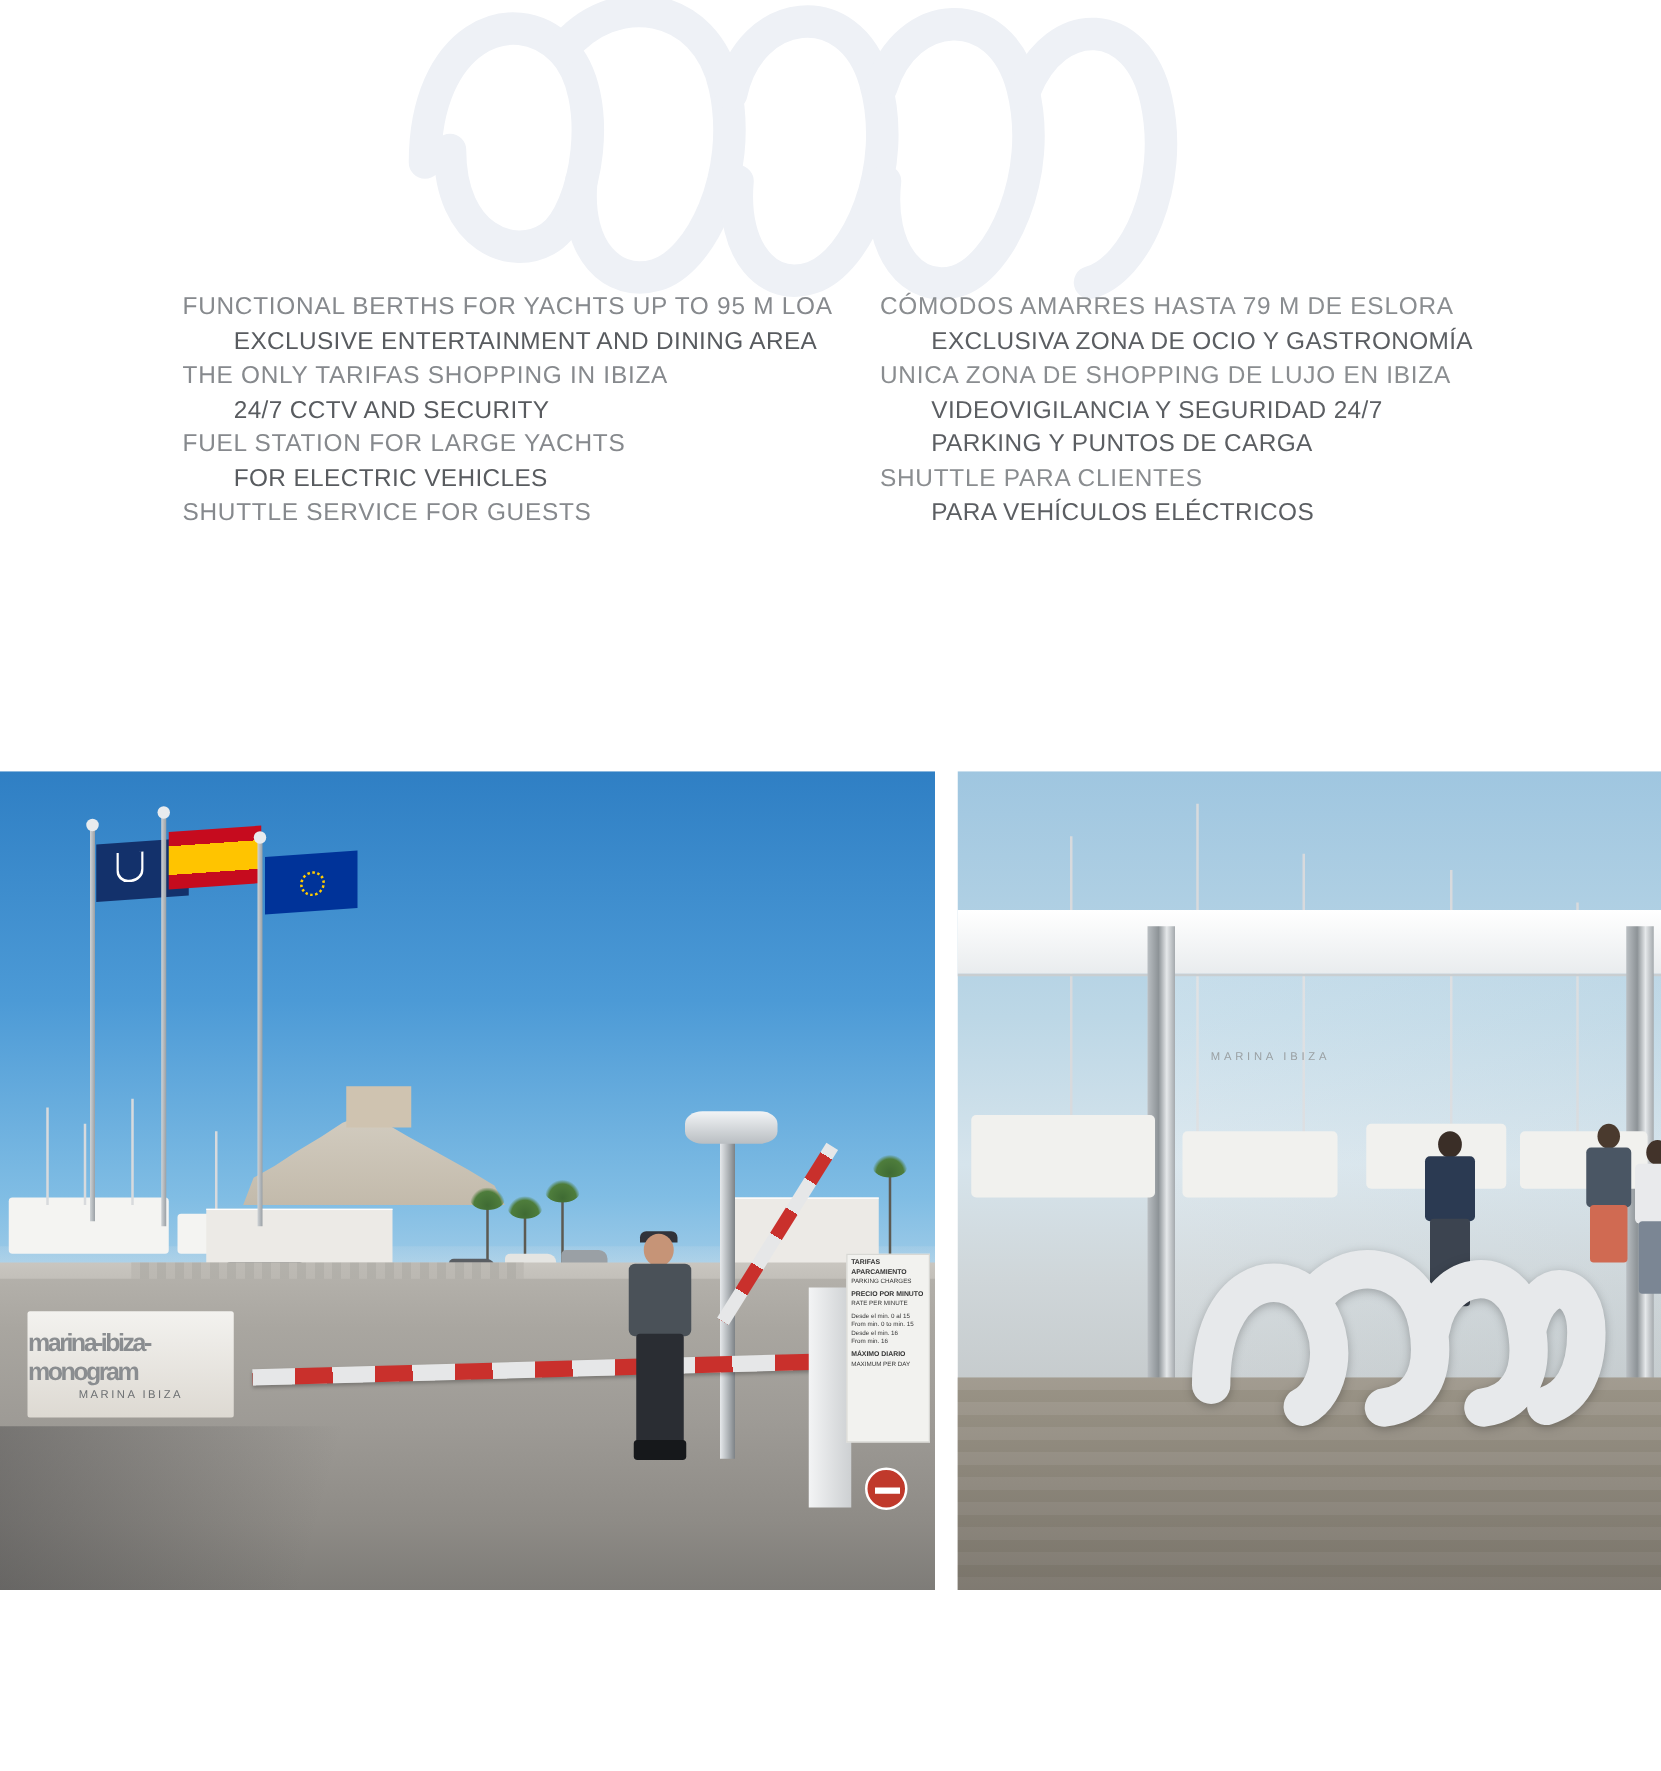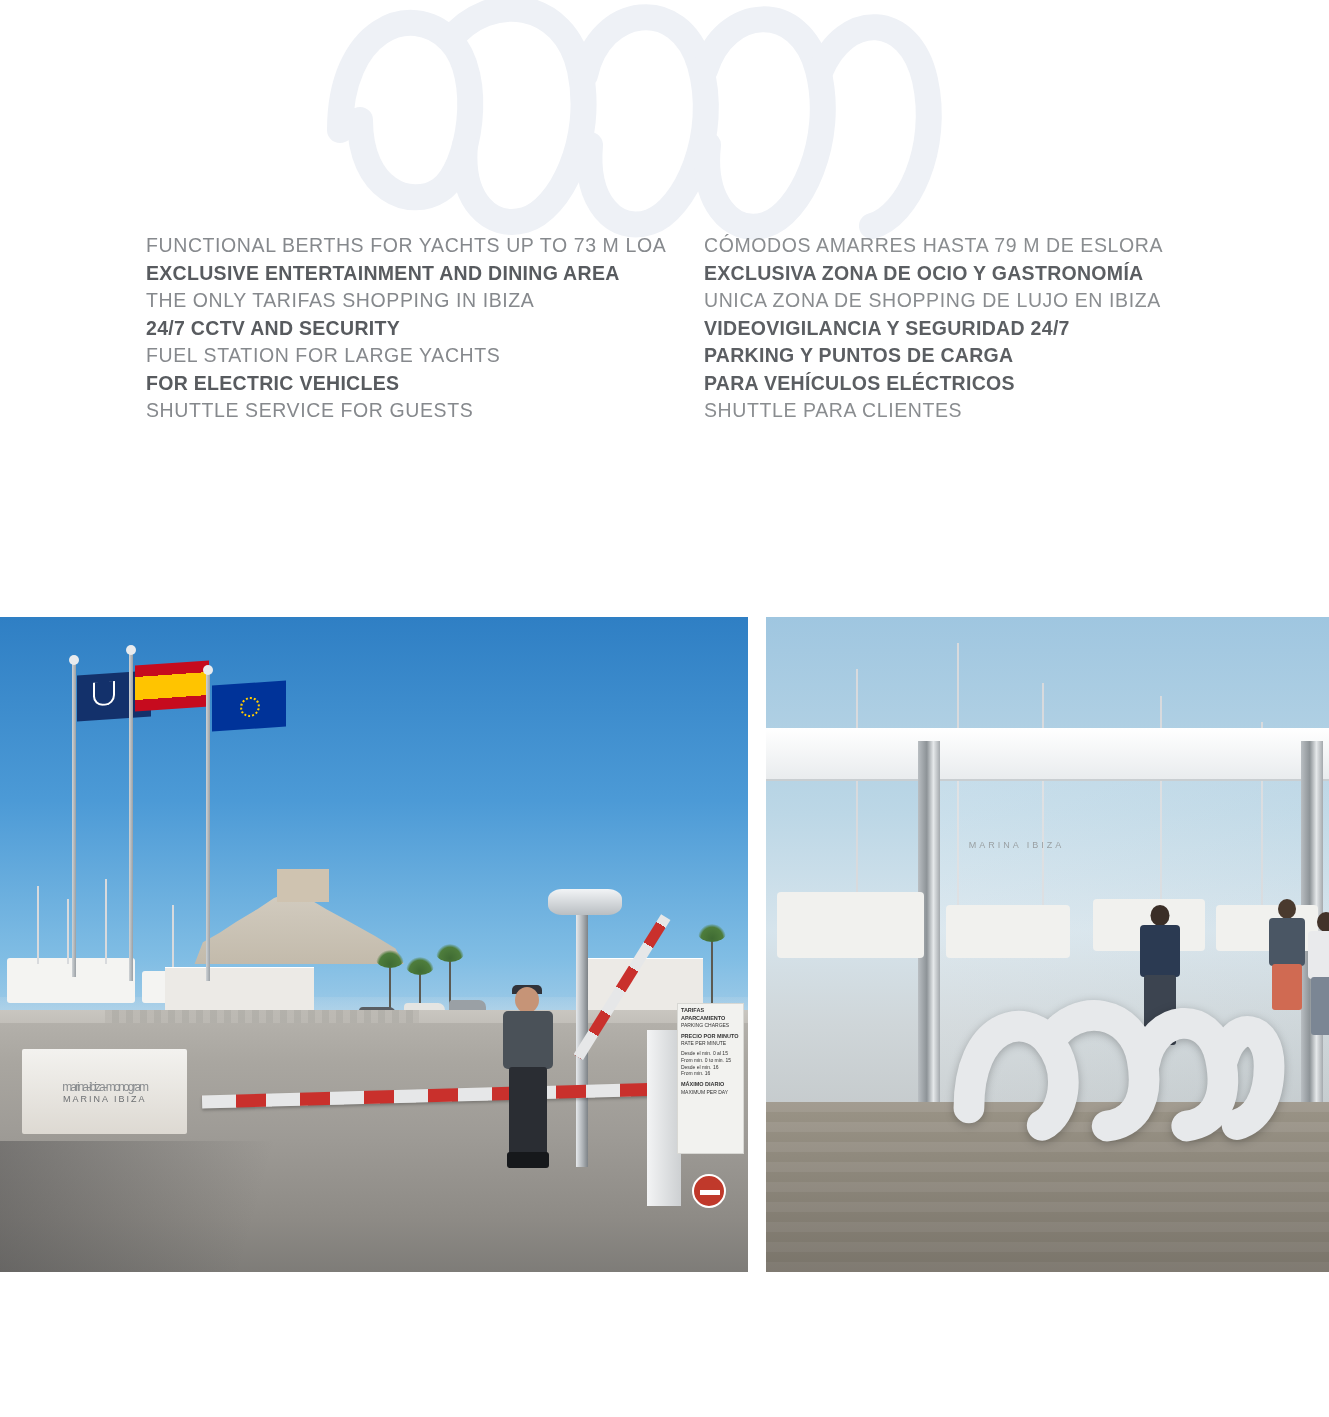--- a/index.html
+++ b/index.html
@@ -40,23 +40,24 @@
   }
   .col { width: 500px; }
   .feat-line {
     font-size: 19.5px;
     line-height: 27.5px;
     letter-spacing: 0.6px;
     color: #8a8d90;
     white-space: nowrap;
   }
   .feat-line.bold {
-    font-weight: bold;
+    font-weight: normal;
     color: #5b5e62;
     letter-spacing: 0.3px;
+    margin-left: 41px;
   }
   .col.en .feat-line { color: #86898d; }
   .col.en .feat-line.bold { color: #585b5f; }
   .col.es .feat-line { color: #8a8d90; }
   .col.es .feat-line.bold { color: #5b5e62; }
 
   
   .photos {
     position: absolute;
     top: 617px;
@@ -181,21 +182,21 @@
     position:absolute; left:92.5%; top:85%; width:34px; height:34px; border-radius:50%;
     background:#c0392b; border:2px solid #fff;
   }
   .no-entry::after{ content:""; position:absolute; left:6px; top:14px; width:20px; height:5px; background:#fff; }
   .marina-sign{
     position:absolute; left:3%; top:66%; width:22%; height:13%;
     background:linear-gradient(180deg,#f3f2ef,#ddd9d2);
     border-radius:2px;
     display:flex; flex-direction:column; align-items:center; justify-content:center;
   }
-  .marina-sign .ms-logo{ font-size:12px; color:#8a8d90; letter-spacing:-2px; }
+  .marina-sign .ms-logo{ font-size:20px; color:#8a8d90; letter-spacing:-2px;font-weight:bold; }
   .marina-sign .ms-text{ font-size:9px; letter-spacing:2px; color:#6c6f72; }
   .car { position:absolute; border-radius:4px 7px 3px 3px; }
   .boat-white{ position:absolute; background:#f4f4f2; border-radius:3px; }
   .mast{ position:absolute; width:2px; background:#d8dadd; }
 
   
   .sky-r{
     position:absolute; inset:0;
     background: linear-gradient(180deg,#9fc6e0 0%, #bcd7e6 30%, #d6e4ec 48%, #cfd6d9 62%, #b4b6b6 100%);
   }
@@ -244,36 +245,36 @@
       <path d="M150 80 C190 30 265 40 280 110 C295 180 260 250 225 260 C190 270 160 240 165 185"></path>
       <path d="M285 115 C300 45 380 35 400 105 C420 175 385 250 350 262 C315 274 285 242 290 185"></path>
       <path d="M405 110 C425 45 500 40 518 110 C536 180 500 255 465 265 C430 275 402 240 408 185"></path>
       <path d="M520 112 C545 50 610 52 625 120 C640 188 608 256 572 266"></path>
     </g>
   </svg>
 </div>
 
 <div class="features">
   <div class="col en">
-    <div class="feat-line">FUNCTIONAL BERTHS FOR YACHTS UP TO 73 M LOA</div>
+    <div class="feat-line">FUNCTIONAL BERTHS FOR YACHTS UP TO 95 M LOA</div>
     <div class="feat-line bold">EXCLUSIVE ENTERTAINMENT AND DINING AREA</div>
     <div class="feat-line">THE ONLY TARIFAS SHOPPING IN IBIZA</div>
     <div class="feat-line bold">24/7 CCTV AND SECURITY</div>
     <div class="feat-line">FUEL STATION FOR LARGE YACHTS</div>
     <div class="feat-line bold">FOR ELECTRIC VEHICLES</div>
     <div class="feat-line">SHUTTLE SERVICE FOR GUESTS</div>
   </div>
   <div class="col es">
     <div class="feat-line">CÓMODOS AMARRES HASTA 79 M DE ESLORA</div>
     <div class="feat-line bold">EXCLUSIVA ZONA DE OCIO Y GASTRONOMÍA</div>
     <div class="feat-line">UNICA ZONA DE SHOPPING DE LUJO EN IBIZA</div>
     <div class="feat-line bold">VIDEOVIGILANCIA Y SEGURIDAD 24/7</div>
     <div class="feat-line bold">PARKING Y PUNTOS DE CARGA</div>
+    <div class="feat-line">SHUTTLE PARA CLIENTES</div>
     <div class="feat-line bold">PARA VEHÍCULOS ELÉCTRICOS</div>
-    <div class="feat-line">SHUTTLE PARA CLIENTES</div>
   </div>
 </div>
 
 <div class="photos">
 
   <div class="photo photo-left">
     <div class="photo-inner">
       <div class="sky-l"></div>
       <div class="sea-haze"></div>
 

